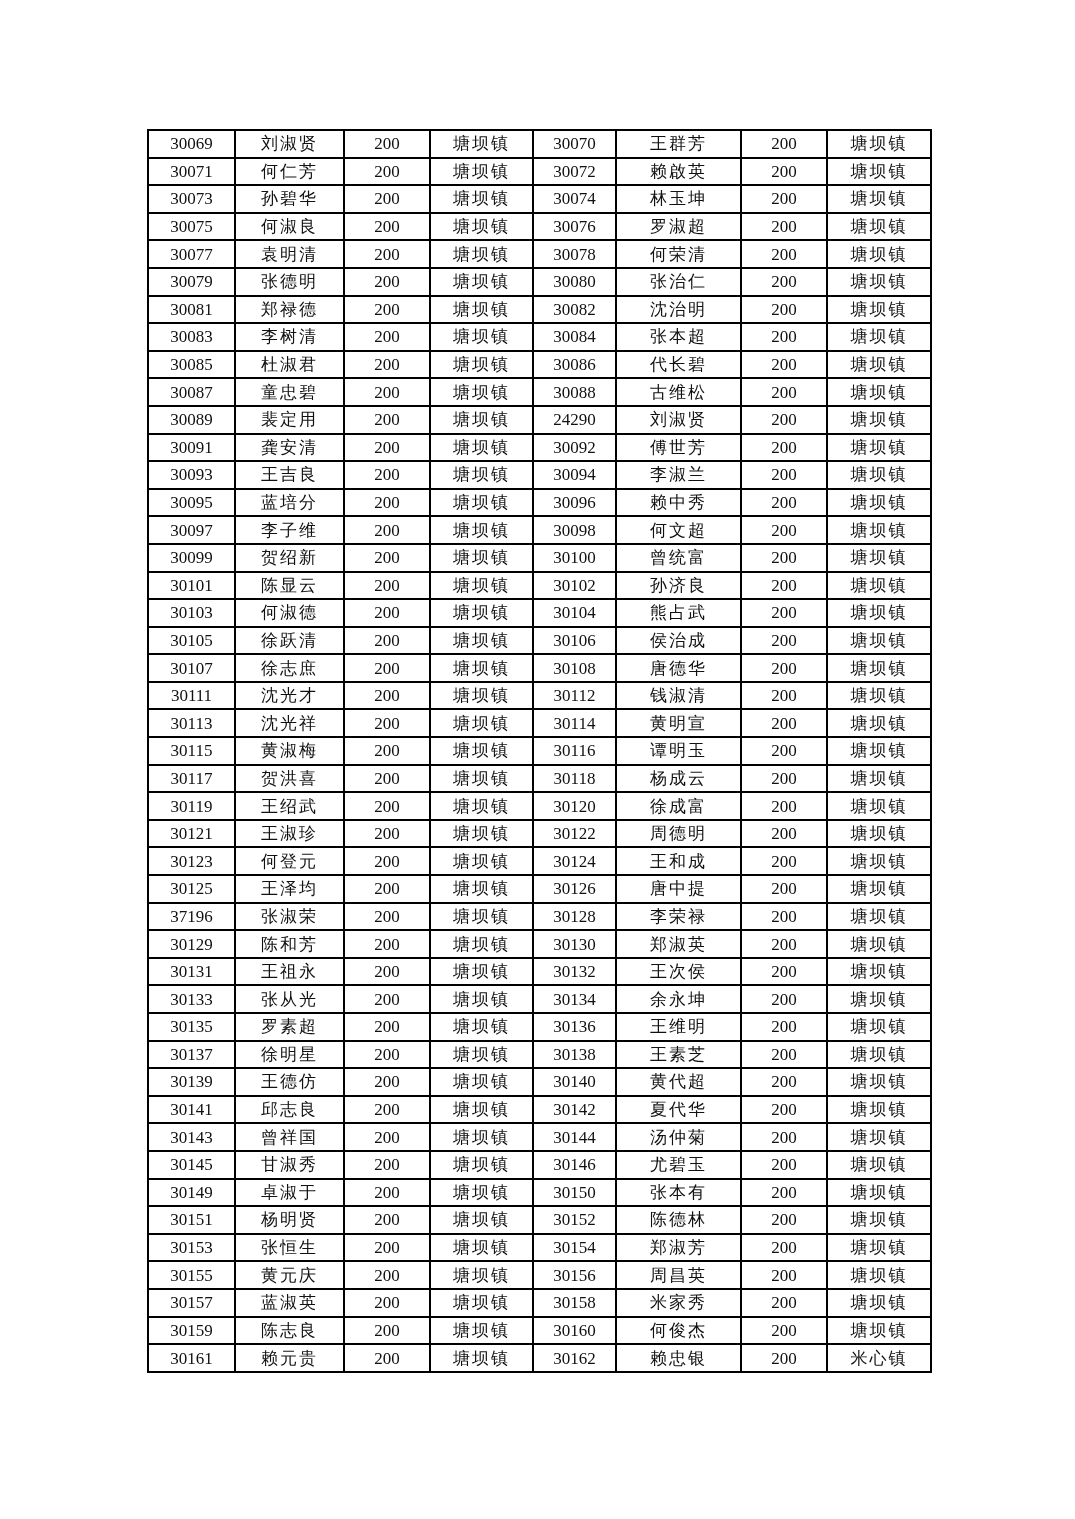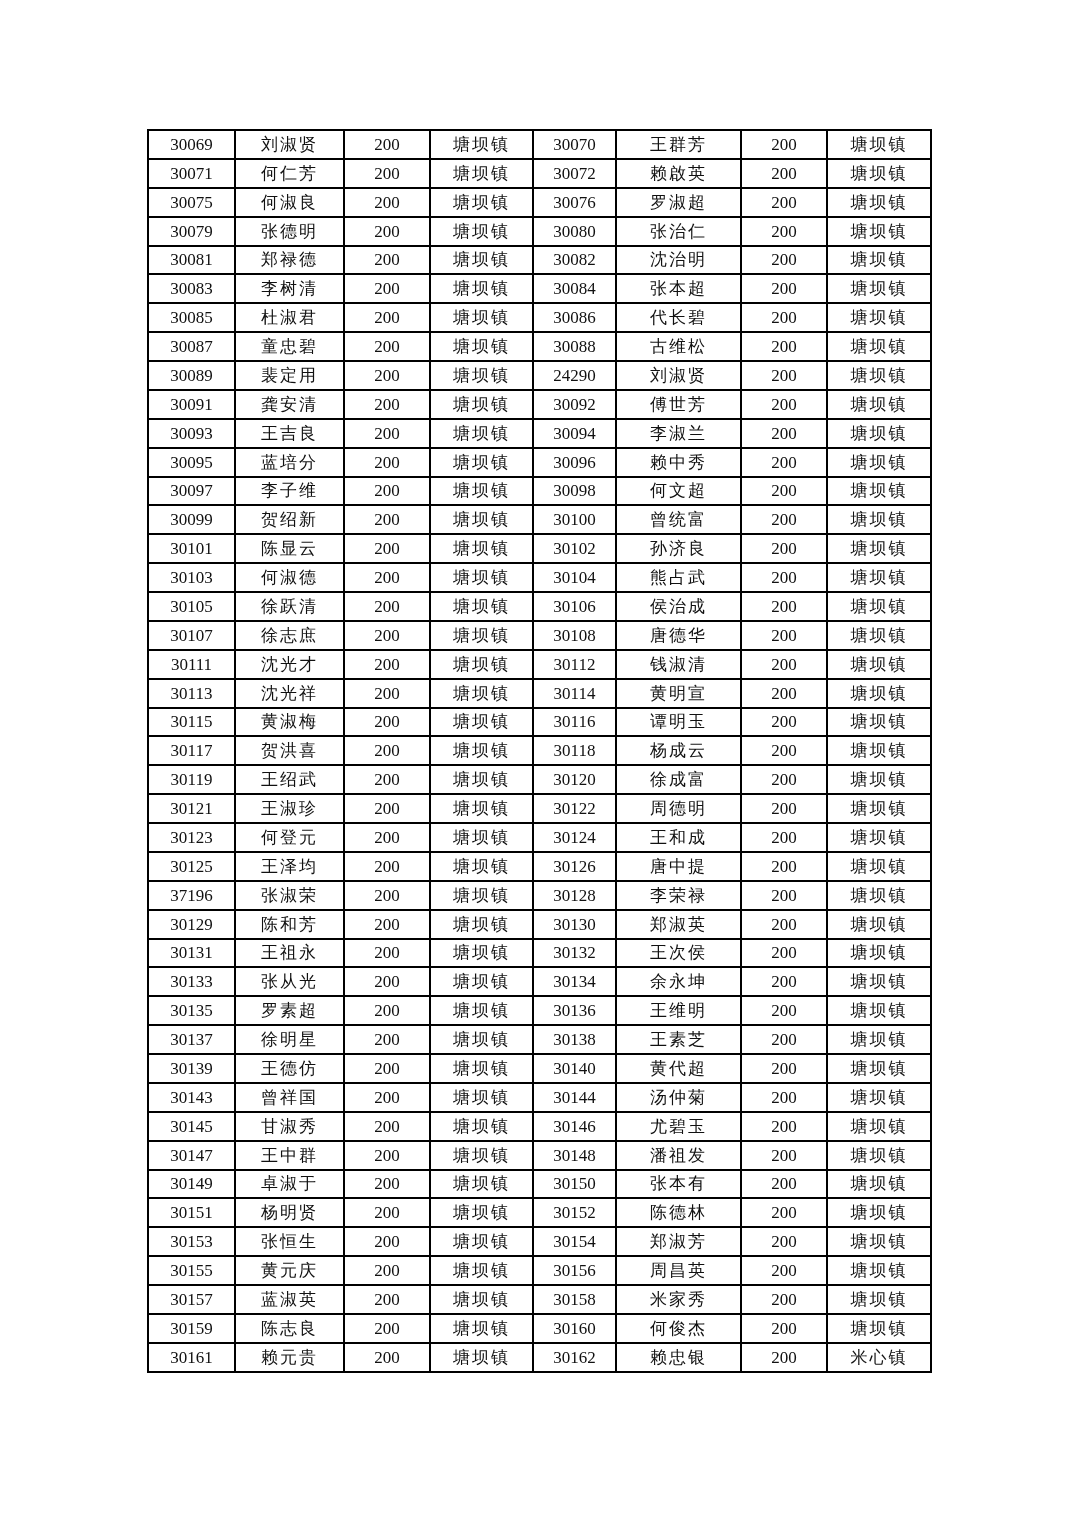--- a/index.html
+++ b/index.html
@@ -73,30 +73,50 @@
           <td class="cell-id">30071</td>
           <td class="cell-name">何仁芳</td>
           <td class="cell-amount">200</td>
           <td class="cell-town">塘坝镇</td>
           <td class="cell-id">30072</td>
           <td class="cell-name">赖啟英</td>
           <td class="cell-amount">200</td>
           <td class="cell-town">塘坝镇</td>
         </tr>
         <tr>
+          <td class="cell-id">30073</td>
+          <td class="cell-name">孙碧华</td>
+          <td class="cell-amount">200</td>
+          <td class="cell-town">塘坝镇</td>
+          <td class="cell-id">30074</td>
+          <td class="cell-name">林玉坤</td>
+          <td class="cell-amount">200</td>
+          <td class="cell-town">塘坝镇</td>
+        </tr>
+        <tr>
           <td class="cell-id">30075</td>
           <td class="cell-name">何淑良</td>
           <td class="cell-amount">200</td>
           <td class="cell-town">塘坝镇</td>
           <td class="cell-id">30076</td>
           <td class="cell-name">罗淑超</td>
           <td class="cell-amount">200</td>
           <td class="cell-town">塘坝镇</td>
         </tr>
         <tr>
+          <td class="cell-id">30077</td>
+          <td class="cell-name">袁明清</td>
+          <td class="cell-amount">200</td>
+          <td class="cell-town">塘坝镇</td>
+          <td class="cell-id">30078</td>
+          <td class="cell-name">何荣清</td>
+          <td class="cell-amount">200</td>
+          <td class="cell-town">塘坝镇</td>
+        </tr>
+        <tr>
           <td class="cell-id">30079</td>
           <td class="cell-name">张德明</td>
           <td class="cell-amount">200</td>
           <td class="cell-town">塘坝镇</td>
           <td class="cell-id">30080</td>
           <td class="cell-name">张治仁</td>
           <td class="cell-amount">200</td>
           <td class="cell-town">塘坝镇</td>
         </tr>
         <tr>
@@ -383,46 +403,46 @@
           <td class="cell-id">30139</td>
           <td class="cell-name">王德仿</td>
           <td class="cell-amount">200</td>
           <td class="cell-town">塘坝镇</td>
           <td class="cell-id">30140</td>
           <td class="cell-name">黄代超</td>
           <td class="cell-amount">200</td>
           <td class="cell-town">塘坝镇</td>
         </tr>
         <tr>
+          <td class="cell-id">30141</td>
+          <td class="cell-name">邱志良</td>
+          <td class="cell-amount">200</td>
+          <td class="cell-town">塘坝镇</td>
+          <td class="cell-id">30142</td>
+          <td class="cell-name">夏代华</td>
+          <td class="cell-amount">200</td>
+          <td class="cell-town">塘坝镇</td>
+        </tr>
+        <tr>
           <td class="cell-id">30143</td>
           <td class="cell-name">曾祥国</td>
           <td class="cell-amount">200</td>
           <td class="cell-town">塘坝镇</td>
           <td class="cell-id">30144</td>
           <td class="cell-name">汤仲菊</td>
           <td class="cell-amount">200</td>
           <td class="cell-town">塘坝镇</td>
         </tr>
         <tr>
           <td class="cell-id">30145</td>
           <td class="cell-name">甘淑秀</td>
           <td class="cell-amount">200</td>
           <td class="cell-town">塘坝镇</td>
           <td class="cell-id">30146</td>
           <td class="cell-name">尤碧玉</td>
-          <td class="cell-amount">200</td>
-          <td class="cell-town">塘坝镇</td>
-        </tr>
-        <tr>
-          <td class="cell-id">30147</td>
-          <td class="cell-name">王中群</td>
-          <td class="cell-amount">200</td>
-          <td class="cell-town">塘坝镇</td>
-          <td class="cell-id">30148</td>
-          <td class="cell-name">潘祖发</td>
           <td class="cell-amount">200</td>
           <td class="cell-town">塘坝镇</td>
         </tr>
         <tr>
           <td class="cell-id">30149</td>
           <td class="cell-name">卓淑于</td>
           <td class="cell-amount">200</td>
           <td class="cell-town">塘坝镇</td>
           <td class="cell-id">30150</td>
           <td class="cell-name">张本有</td>

